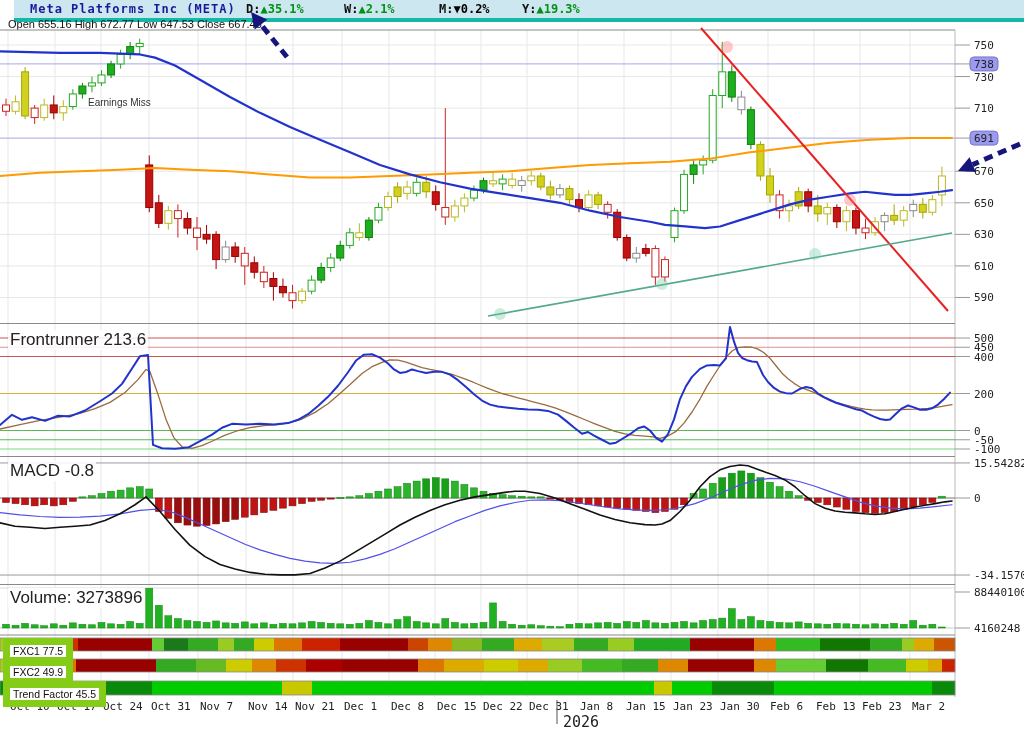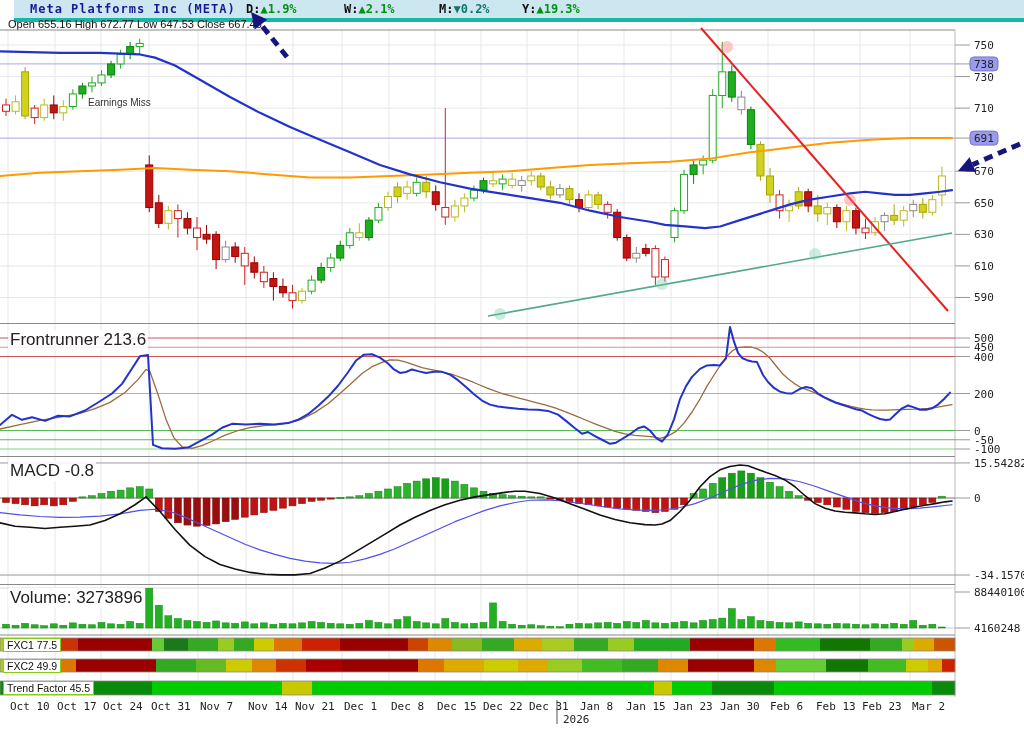--- a/index.html
+++ b/index.html
@@ -4,37 +4,37 @@
 <style>
   html,body{margin:0;padding:0;background:#fff;}
   #app{position:relative;width:1024px;height:735px;background:#fff;overflow:hidden;
        font-family:"Liberation Sans",sans-serif;}
   #header{position:absolute;left:14px;top:0;width:1024px;height:18px;background:#cde7f0;
           border-bottom:4px solid #14b8a6;font-family:"DejaVu Sans Mono",monospace;
           font-size:12px;font-weight:bold;line-height:18px;white-space:nowrap;}
   #header .title{position:absolute;left:16px;color:#1a1a99;letter-spacing:1px;}
   .stat{position:absolute;color:#111;}
   .stat .up{color:#009214;}
-  .stat .down{color:#0f766e;}
+  .stat .down{color:#000000;}
   #ohlcrow{position:absolute;left:8px;top:18px;height:12px;font-size:11px;color:#111;line-height:12px;}
   .panel-label{position:absolute;font-size:17px;color:#222;background:rgba(255,255,255,.85);
                padding:0 2px;z-index:6;}
-  .strip-label{position:absolute;font-size:10.5px;color:#111;background:#fff;border:1px solid #84cc16;
+  .strip-label{position:absolute;font-size:10.5px;color:#111;background:#fff;border:7px solid #84cc16;
                padding:0 3px;line-height:12px;z-index:6;}
   .annot{position:absolute;font-size:10px;color:#333;z-index:6;}
-  #year-label{position:absolute;font-family:"DejaVu Sans Mono",monospace;font-size:11px;color:#222;z-index:6;}
+  #year-label{position:absolute;font-family:"DejaVu Sans Mono",monospace;font-size:15px;color:#222;z-index:6;}
   svg text{font-family:"DejaVu Sans Mono",monospace;font-size:11px;fill:#222;}
 </style>
 </head>
 <body>
 
 <div id="app">
   <div id="header">
     <span class="title">Meta Platforms Inc (META)</span>
-    <span class="stat" style="left:232px"><span>D:</span><span class="up"><span>▲</span><span>1.9%</span></span></span>
+    <span class="stat" style="left:232px"><span>D:</span><span class="up"><span>▲</span><span>35.1%</span></span></span>
     <span class="stat" style="left:330px"><span>W:</span><span class="up"><span>▲</span><span>2.1%</span></span></span>
     <span class="stat" style="left:425px"><span>M:</span><span class="down"><span>▼</span><span>0.2%</span></span></span>
     <span class="stat" style="left:508px"><span>Y:</span><span class="up"><span>▲</span><span>19.3%</span></span></span>
   </div>
 
   <div id="ohlcrow">Open 655.16 High 672.77 Low 647.53 Close 667.45</div>
 
   <svg id="chart-svg" width="1024" height="735" style="position:absolute;left:0;top:0;">
       <g>
         <line x1="8" y1="30" x2="8" y2="697" stroke="#e7e7e7" stroke-width="1"></line>

